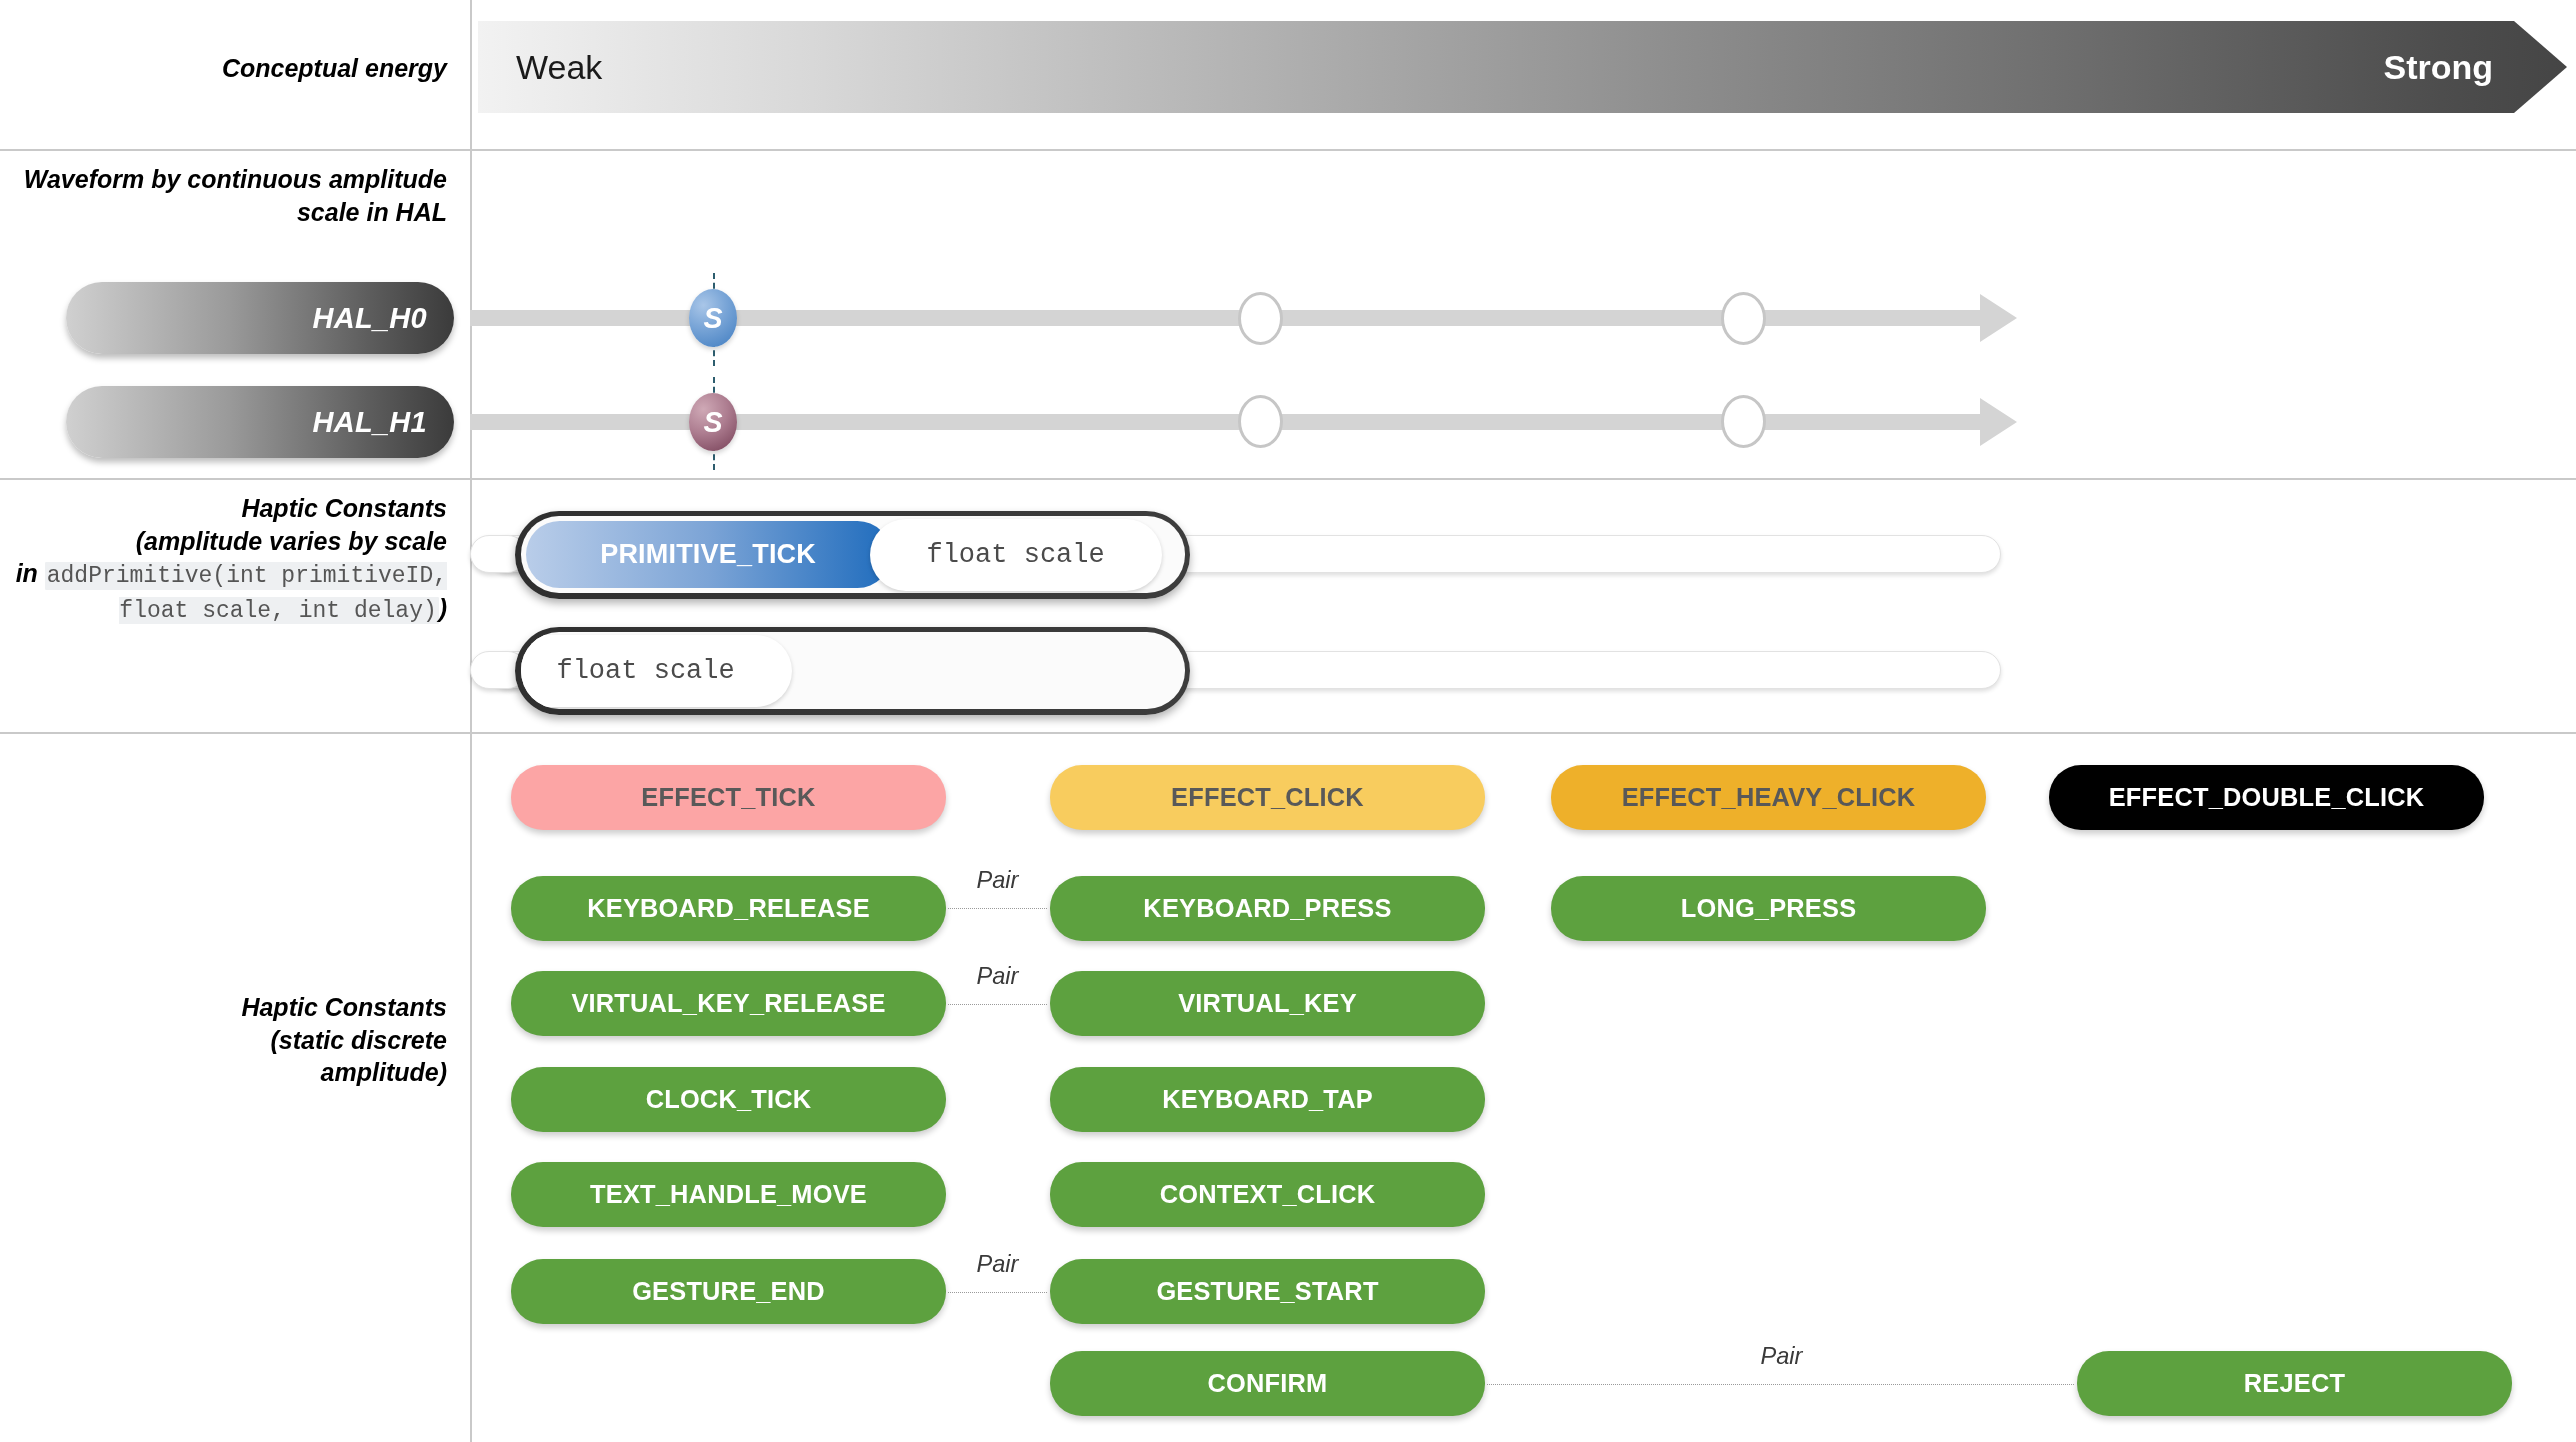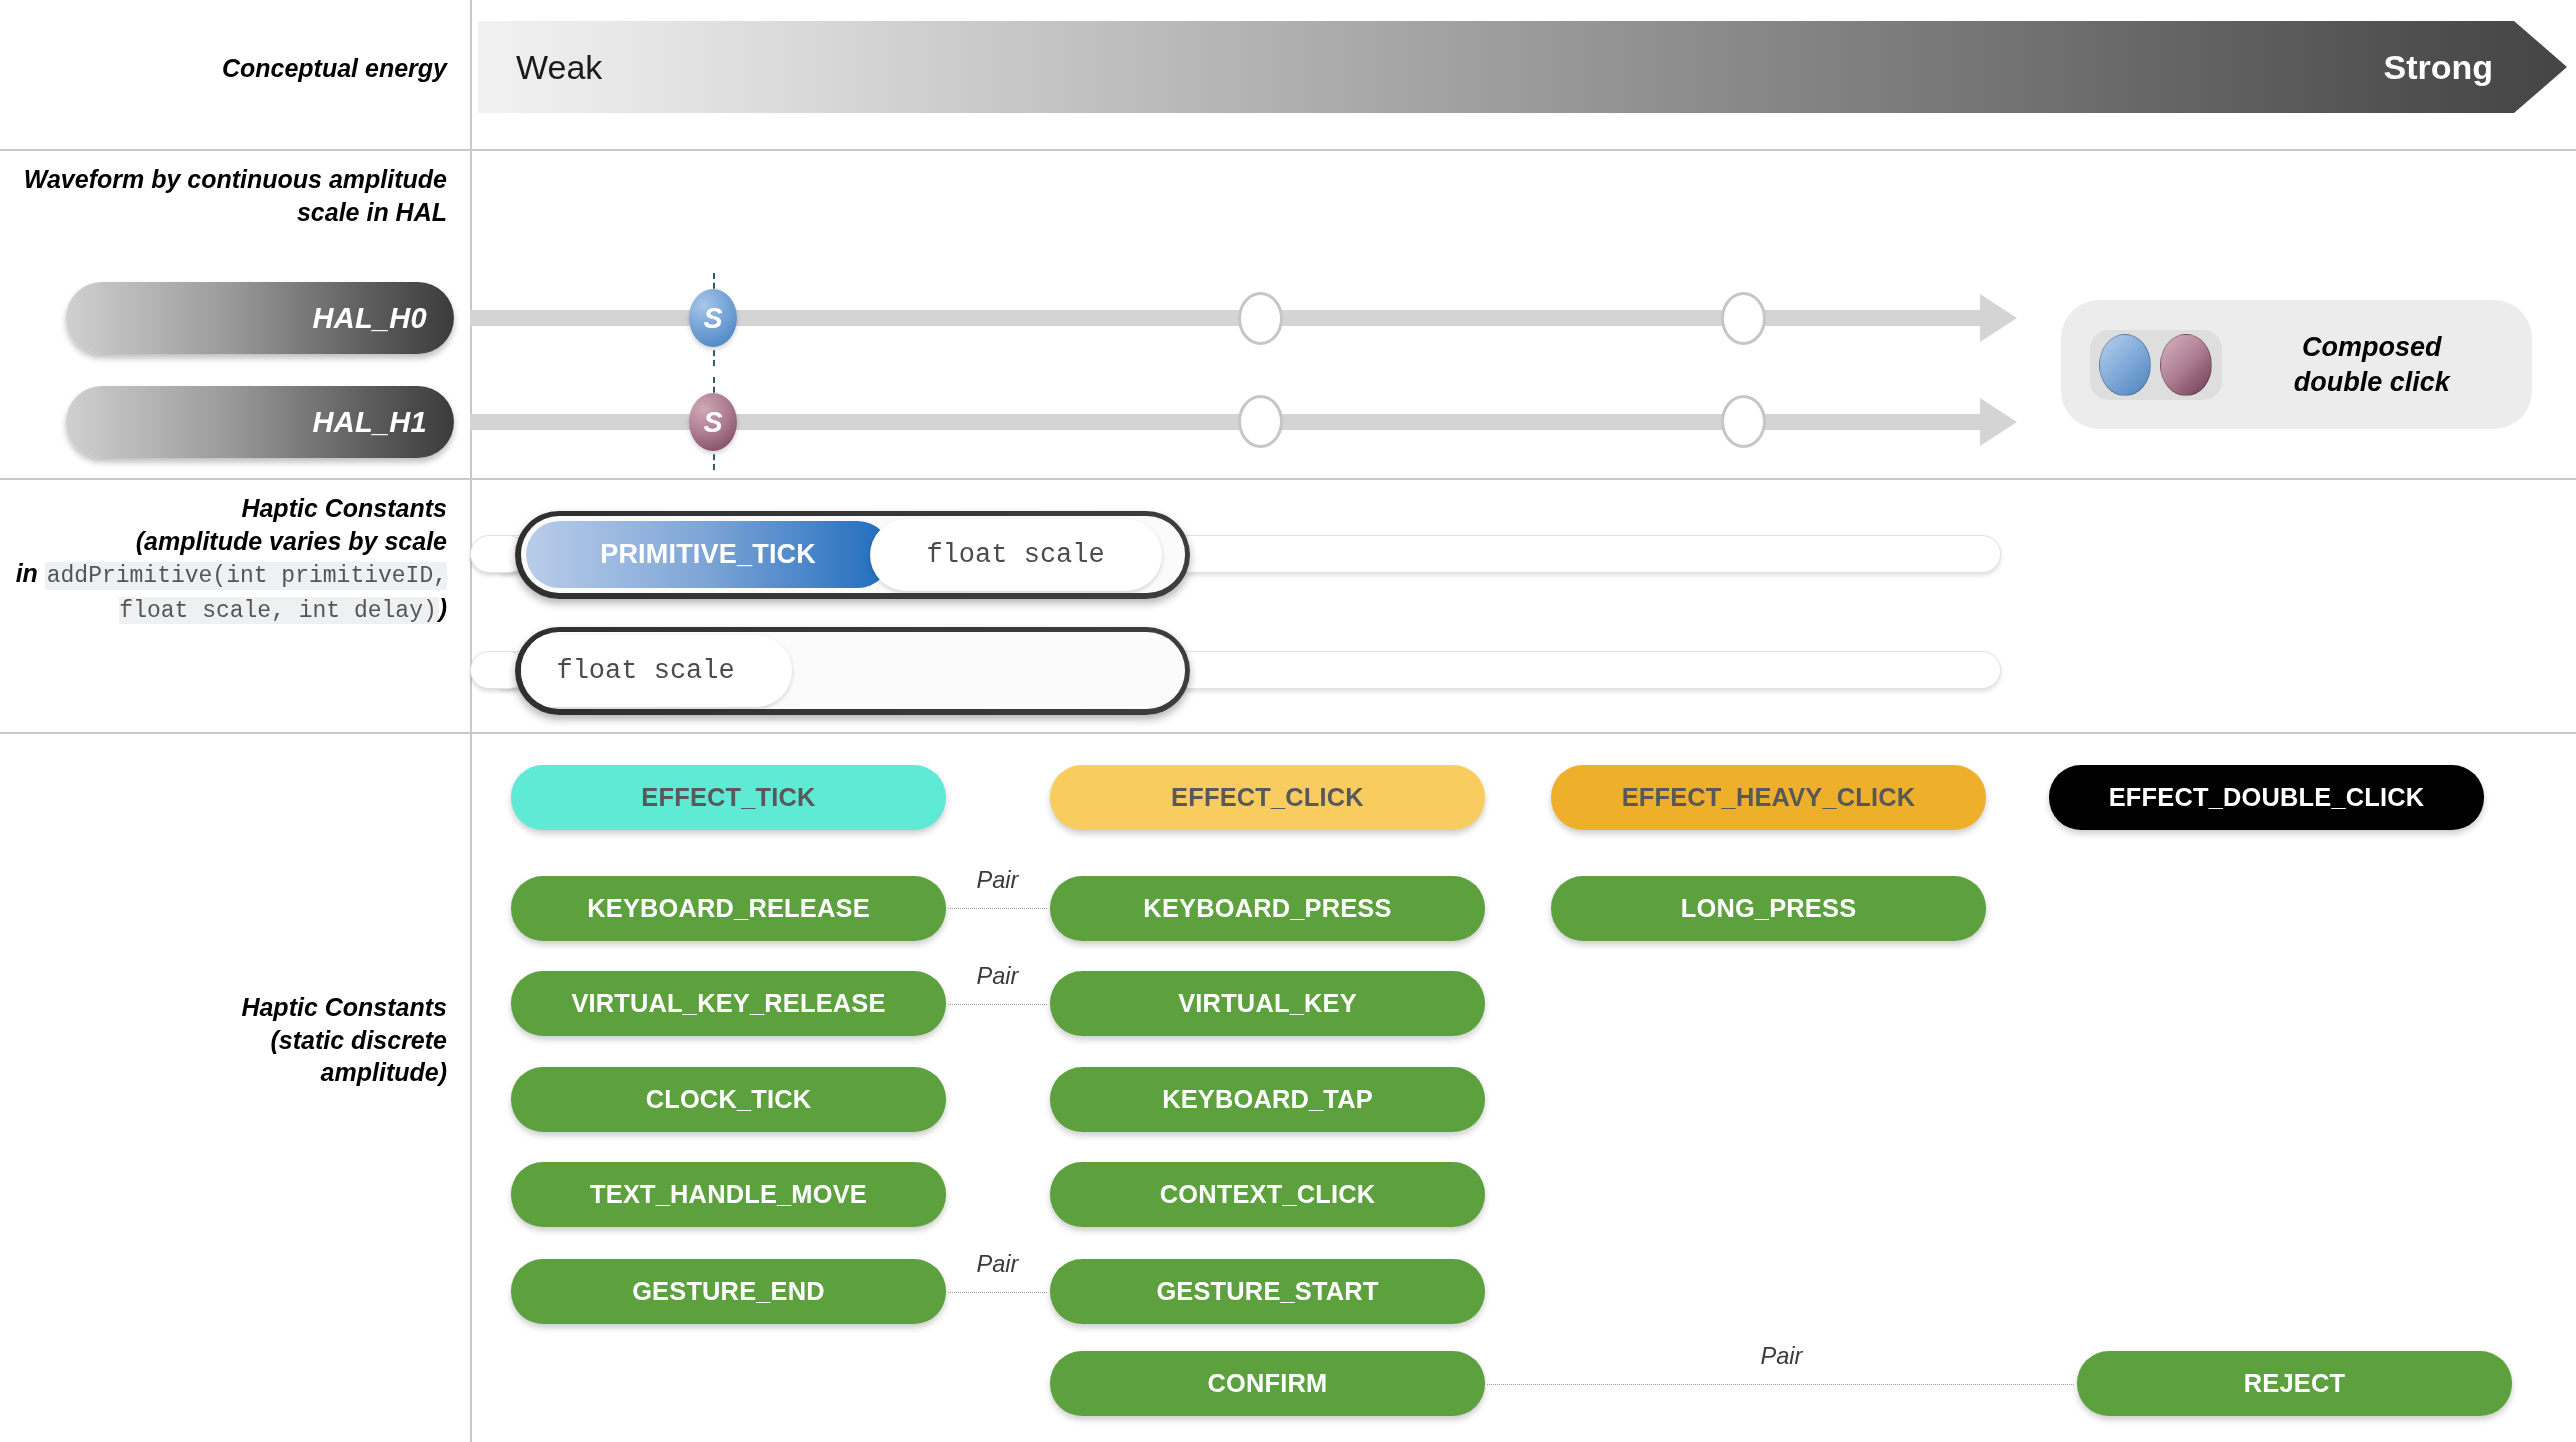--- a/index.html
+++ b/index.html
@@ -122,21 +122,21 @@
 
   .prim-knob{position:absolute;left:0;top:27px;width:57px;height:38px;
     background:#fff;border:1.2px solid #e2e2e2;border-radius:19px;
     box-shadow:0 2.5px 4.3px rgba(0,0,0,.15);box-sizing:border-box;}
 
   
   .pill{position:absolute;height:65px;border-radius:32px;
     display:flex;align-items:center;justify-content:center;
     font-weight:bold;font-size:25.4px;letter-spacing:0.2px;
     box-shadow:0 3.7px 6.2px rgba(0,0,0,.20);box-sizing:border-box;text-align:center;}
-  .pill.eff1{background:#5eead4;color:#595959;text-align:right;}
+  .pill.eff1{background:#fca5a5;color:#595959;text-align:right;}
   .pill.eff2{background:#f8cc5e;color:#595959;text-align:right;}
   .pill.eff3{background:#eeb02a;color:#585858;}
   .pill.eff4{background:#000000;color:#fff;}
   .pill.green{background:#5da13f;color:#fff;}
 
   .pairlabel{position:absolute;font-style:italic;font-size:23.6px;color:#3a3a3a;
     text-align:center;}
   .pairline{position:absolute;height:0;border-top:1.9px dotted #9a9a9a;}
 </style>
 </head>
@@ -172,30 +172,20 @@
   <div class="hal-track h1"></div>
   <div class="hal-arrowhead h1"></div>
   <div class="hal-cap h1">
     <span>HAL_H1</span>
   </div>
   <div class="hal-circle" style="left:1238px;top:395px;"></div>
   <div class="hal-circle" style="left:1721px;top:395px;"></div>
   <div class="hal-dash" style="left:713px;top:377px;height:93px;"></div>
   <div class="s-marker s-purple" style="left:689px;top:393px;">S</div>
 
-  <div class="composed">
-    <div class="composed-icons">
-      <div class="dot blue"></div>
-      <div class="dot purple"></div>
-    </div>
-    <div class="composed-text">
-      <div>Composed</div>
-      <div>double click</div>
-    </div>
-  </div>
 
   <div class="rowlabel lbl-primitive">
     <div>Haptic Constants</div>
     <div>(amplitude varies by scale</div>
     <div><span>in </span><span class="code">addPrimitive(int primitiveID, float scale, int delay)</span><span>)</span></div>
   </div>
 
   <div class="prim-row r0">
     <div class="prim-track"></div>
     <div class="prim-knob"></div>

